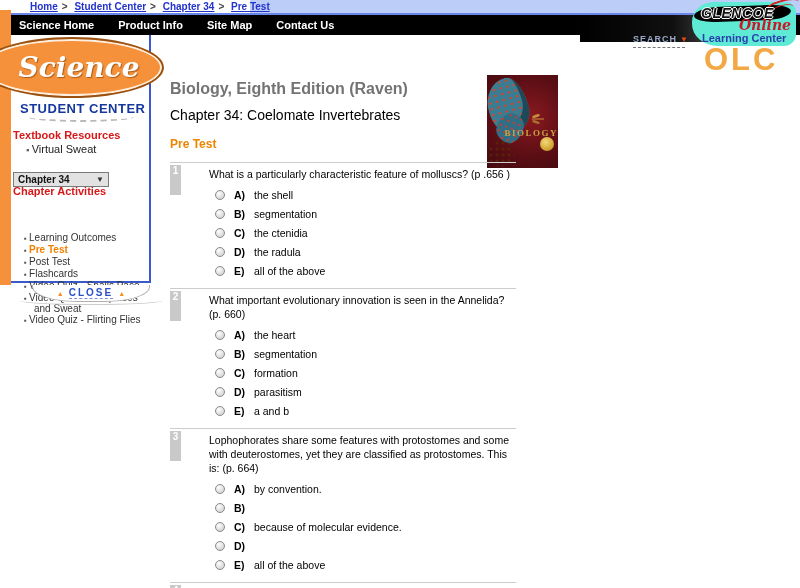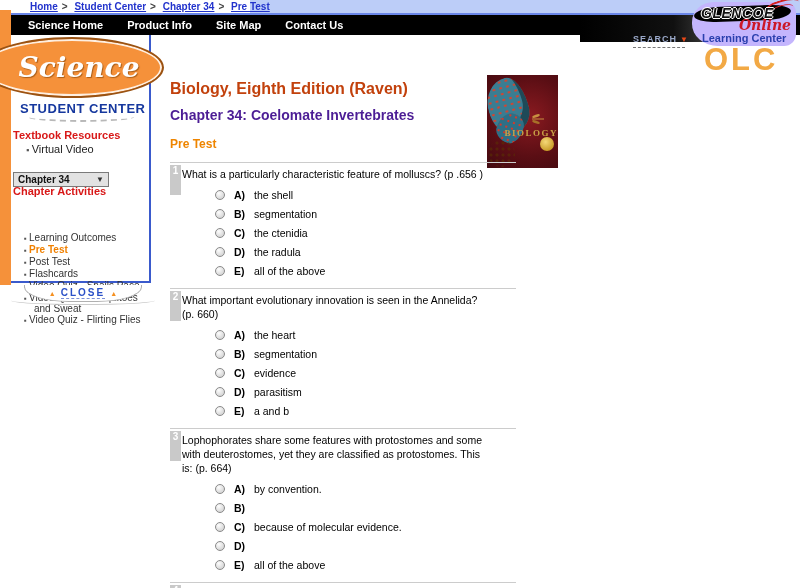--- a/index.html
+++ b/index.html
@@ -9,32 +9,32 @@
   
   .bc-bar { position:absolute; left:11px; top:0; width:789px; height:13px; background:#fff; z-index:3; }
   .bc-blue { position:absolute; right:0; top:0; width:550px; height:13px; background:#bccdf8; }
   .bc-line { position:absolute; left:11px; top:13px; width:789px; height:2px; background:#6a86e8; z-index:3; }
   .bc-text { position:absolute; left:18px; top:1px; font-size:10px; font-weight:bold; white-space:nowrap; z-index:4;margin-left:12px; }
   .bc-text a { color:#2233cc; text-decoration:underline; cursor:pointer; }
   .bc-text .sep { color:#444; margin:0 4px; font-weight:bold; }
   .bc-text .crumb:last-child .sep { display:none; }
 
   .navbar { position:absolute; left:11px; top:15px; width:789px; height:20px; background:#000;
-            display:flex; align-items:center; padding-left:17px; z-index:2; }
+            display:flex; align-items:center; padding-left:8px; z-index:2; }
   .navbar a { color:#fff; font-size:11px; font-weight:bold; margin-right:24px; text-decoration:none; cursor:pointer; }
 
   .search-panel { position:absolute; left:580px; top:15px; width:170px; height:27px;
                   background:linear-gradient(90deg,#000 0%,#101010 55%,#6a6a6a 100%); z-index:2; }
   .search-box { position:absolute; left:633px; top:28px; z-index:5; cursor:pointer; }
   .search-box .s-label { font-size:9px; font-weight:bold; letter-spacing:1px; color:#9aa8c8; }
   .search-box .s-caret { font-size:8px; color:#e84818; margin-left:3px; }
   .search-box .s-dash { width:52px; border-bottom:1px dashed #777; margin-top:1px; }
 
   
-  .logo-blob { position:absolute; left:692px; top:2px; width:104px; height:44px; background:#c4b5fd;
+  .logo-blob { position:absolute; left:692px; top:2px; width:104px; height:44px; background:#5eead4;
                border-radius:22px 10px 12px 26px / 20px 10px 12px 22px; z-index:6; cursor:pointer;text-decoration:underline; }
   .logo-band { position:absolute; left:2px; top:4px; width:97px; height:15px; background:#000;
                border-radius:50% 40% 50% 40% / 100% 80% 100% 80%; transform:rotate(-2deg); }
   .logo-glencoe { position:absolute; left:9px; top:3px; font-size:14px; font-weight:900; font-style:italic;
                   color:#111; letter-spacing:0.5px;
                   text-shadow:-1px 0 #fff, 1px 0 #fff, 0 -1px #fff, 0 1px #fff; }
   .logo-swoosh { position:absolute; right:-4px; top:-2px; width:36px; height:14px;
                  border-top:2px solid #d42020; border-radius:50%; transform:rotate(-16deg); }
   .logo-swoosh2 { position:absolute; right:2px; top:3px; width:24px; height:10px;
                   border-top:1px solid #d42020; border-radius:50%; transform:rotate(-16deg); }
@@ -66,32 +66,32 @@
   .chapter-select { position:absolute; left:13px; top:172px; width:96px; height:15px; z-index:5;
                     background:#e2e2e2; border:1px solid #7a7a7a; font-size:10px; font-weight:bold;
                     color:#111; padding:1px 4px; display:flex; justify-content:space-between;
                     align-items:center; cursor:pointer; }
   .chapter-select .caret { font-size:8px; color:#333; }
   .act-list { position:absolute; left:24px; top:190px; width:122px; list-style:none; z-index:5;margin-top:43px; }
   .act-list li { font-size:10px; line-height:10px; color:#333; margin-bottom:1px;
                  padding-left:10px; text-indent:-10px; cursor:pointer; }
   .act-list li::before { content:"▪ "; color:#555; font-size:8px; }
   .act-list li.active { color:#f08000; font-weight:bold; }
-  .close-tab { position:absolute; left:24px; top:285px; width:118px; height:17px; background:#fff;
+  .close-tab { position:absolute; left:32px; top:285px; width:118px; height:17px; background:#fff;
                border:1px solid #b0b0b0; border-top:none; border-radius:0 0 45px 45px / 0 0 15px 15px;
                display:flex; align-items:center; justify-content:center; gap:5px; z-index:5; cursor:pointer; }
   .close-tab::after { content:""; position:absolute; left:-14px; right:-14px; bottom:-4px; height:8px;
                       border-bottom:1px solid #ccc; border-radius:50%; }
   .close-tri { font-size:7px; color:#f59020; }
   .close-txt { font-size:10px; font-weight:bold; letter-spacing:2px; color:#2a50c8;
                border-bottom:1px dashed #7a8fd8; }
 
   
-  .pg-title   { position:absolute; left:170px; top:80px;  font-size:16px; font-weight:bold; color:#c2410c; }
-  .pg-chapter { position:absolute; left:170px; top:107px; font-size:14px; font-weight:bold; color:#4c1d95; }
+  .pg-title   { position:absolute; left:170px; top:80px;  font-size:16px; font-weight:bold; color:#737373; }
+  .pg-chapter { position:absolute; left:170px; top:107px; font-size:14px; font-weight:normal; color:#000000; }
   .pg-section { position:absolute; left:170px; top:137px; font-size:12px; font-weight:bold; color:#ee8500; }
 
   
   .cover { position:absolute; left:487px; top:75px; width:71px; height:93px; overflow:hidden;
            background:radial-gradient(circle at 60% 45%, #8a1a20, #5a0e14 60%, #420a10); }
   .cover .blob { position:absolute; left:1px; top:3px; width:40px; height:56px; background:#3a7d92;
                  border-radius:60% 40% 55% 45% / 50% 60% 40% 50%; transform:rotate(-15deg);
                  box-shadow:inset -5px -7px 0 #1e4a58;
                  background-image:radial-gradient(#e04028 1px, transparent 1.6px); background-size:7px 6px; }
   .cover .blob2 { position:absolute; left:10px; top:38px; width:26px; height:30px; background:#2e6f86;
@@ -106,21 +106,21 @@
                    background-image:radial-gradient(circle, rgba(90,50,0,.55) 1px, transparent 2px);
                    background-size:6px 6px; }
   .cover .seal { position:absolute; right:4px; bottom:17px; width:14px; height:14px; border-radius:50%;
                  background:radial-gradient(circle at 40% 35%, #f5d878, #b8860b); }
 
   
   .questions { position:absolute; left:170px; top:162px; width:346px; }
   .question { position:relative; border-top:1px solid #ccc; padding:4px 0 5px 0; }
   .qnum { position:absolute; left:0; top:2px; width:11px; height:30px; background:#c9c9c9;
           color:#fff; font-size:10px; font-weight:bold; text-align:center; line-height:12px; }
-  .qtext { margin-left:12px; width:310px; font-size:10.5px; line-height:14px; color:#000; }
+  .qtext { margin-left:39px; width:310px; font-size:10.5px; line-height:14px; color:#000; }
   .opts { margin:7px 0 0 45px; }
   .opt { display:flex; align-items:center; height:13px; margin-bottom:6px; }
   .radio { width:10px; height:10px; border-radius:50%; border:1px solid #8a8a8a; flex:none;
            background:radial-gradient(circle at 35% 30%, #fdfdfd, #c9c9c9); margin-right:9px; cursor:pointer; }
   .letter { font-weight:bold; font-size:10.5px; width:20px; flex:none; }
   .otext { font-size:10.5px; white-space:nowrap; }
 </style>
 </head>
 <body>
 
@@ -168,21 +168,21 @@
 <div class="logo-olc">OLC</div>
 
 <div class="left-strip"></div>
 <div class="side-box"></div>
 <div class="sci-oval">
     <span>Science</span>
   </div>
 <div class="sc-label">STUDENT CENTER</div>
 <div class="sc-dash"></div>
 <div class="side-title tb-title">Textbook Resources</div>
-<div class="tb-item">Virtual Video</div>
+<div class="tb-item">Virtual Sweat</div>
 <div class="side-title ca-title">Chapter Activities</div>
 <div class="chapter-select">
   <span>Chapter 34</span>
   <span class="caret">▼</span>
 </div>
 <ul class="act-list">
 
     <li>Learning Outcomes</li>
 
     <li class="active">Pre Test</li>
@@ -272,21 +272,21 @@
 
           <div class="opt">
             <span class="radio"></span>
             <span class="letter">B)</span>
             <span class="otext">segmentation</span>
           </div>
 
           <div class="opt">
             <span class="radio"></span>
             <span class="letter">C)</span>
-            <span class="otext">evidence</span>
+            <span class="otext">formation</span>
           </div>
 
           <div class="opt">
             <span class="radio"></span>
             <span class="letter">D)</span>
             <span class="otext">parasitism</span>
           </div>
 
           <div class="opt">
             <span class="radio"></span>

